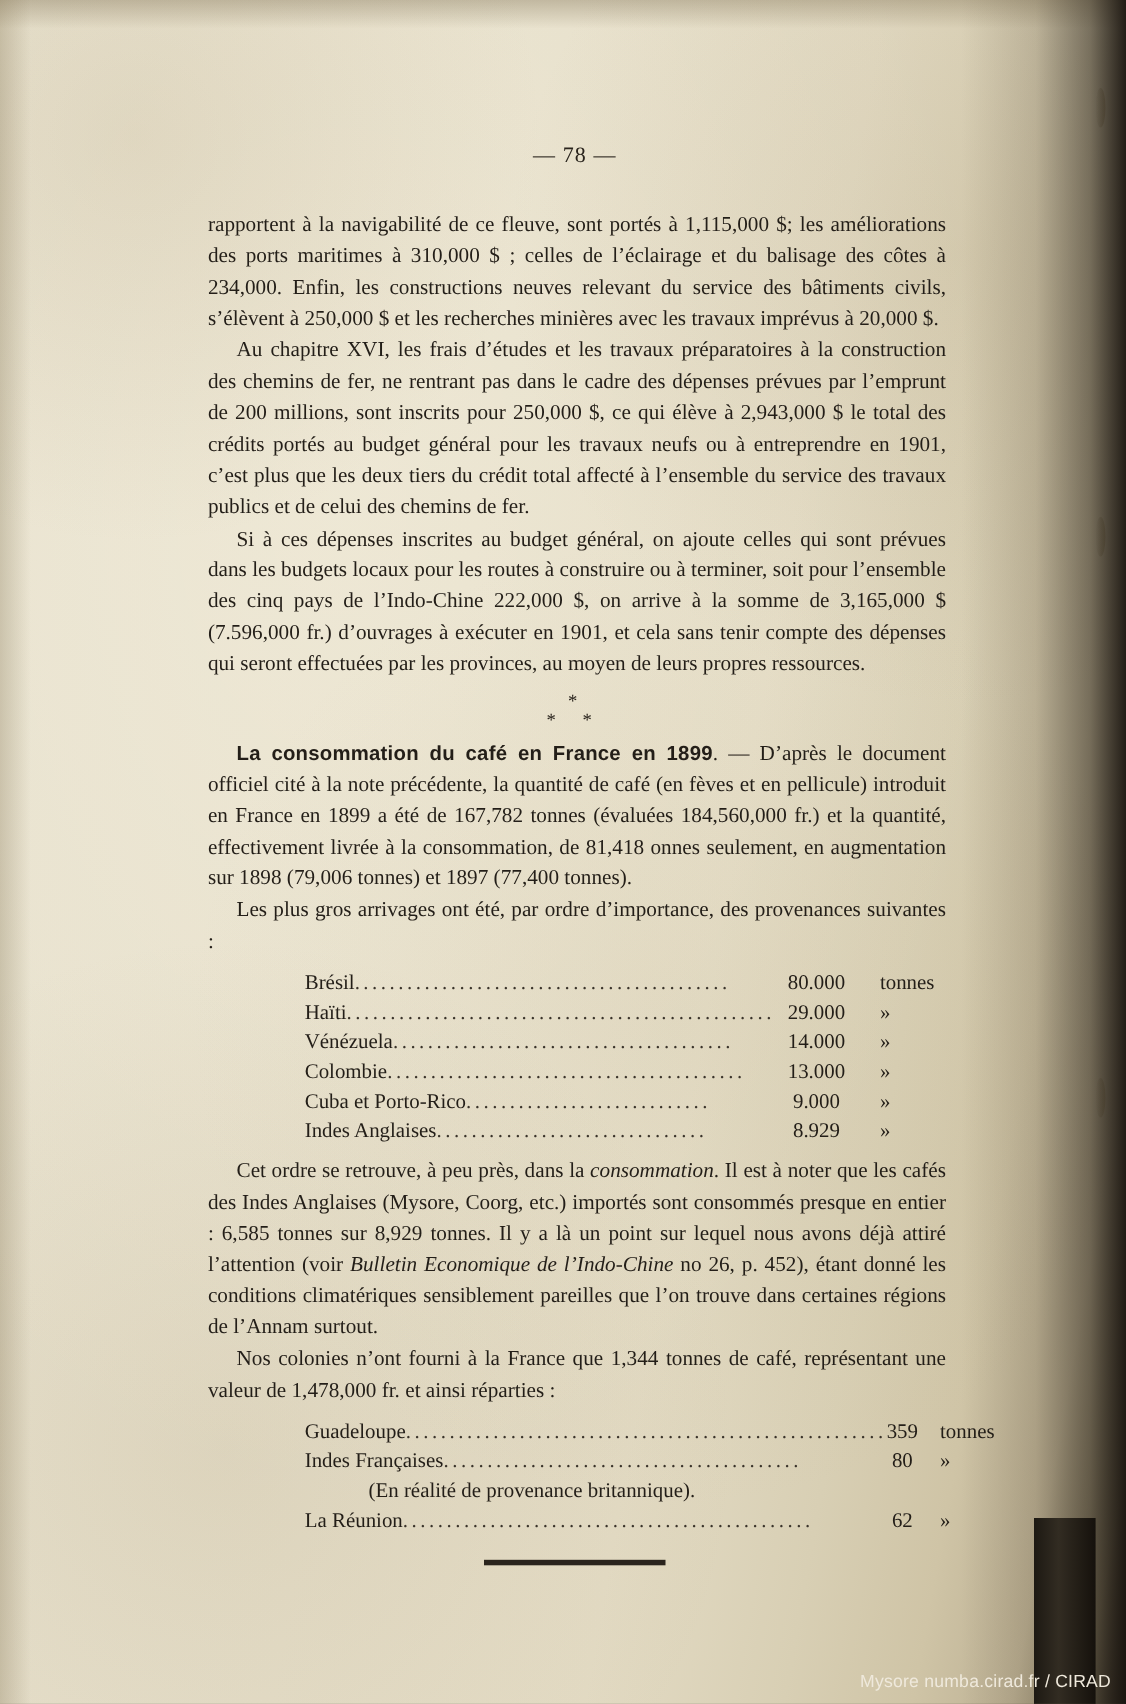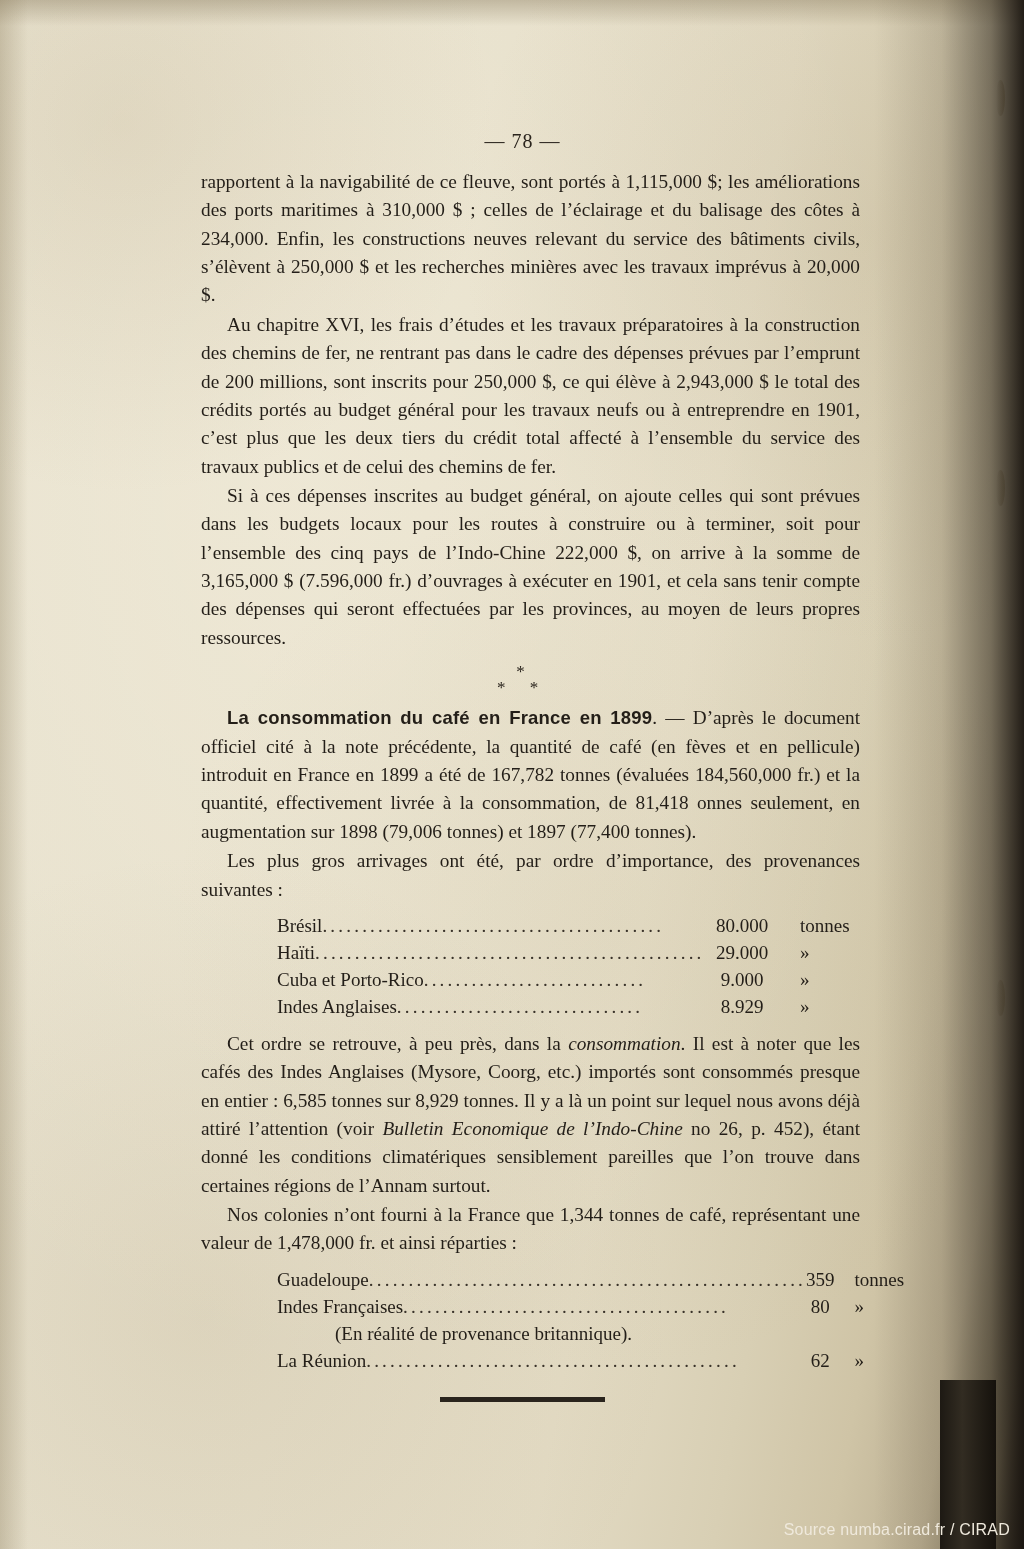--- a/index.html
+++ b/index.html
@@ -77,30 +77,30 @@
     left: 185px;
     top: 130px;
     width: 675px;
     color: #221d18;
   }
 
   .folio {
     text-align: center;
     font-size: 20px;
     letter-spacing: 1px;
-    margin-bottom: 15px;
+    margin-bottom: 38px;
     color: #2a241d;
   }
 
   .para {
     font-size: 19.3px;
     line-height: 1.47;
     text-align: justify;
     text-justify: inter-word;
-    margin: 0 0 1px 16px;
+    margin: 0 0 1px 4px;
     text-indent: 26px;
     color: #231e18;
   }
   .para.noindent { text-indent: 0; }
 
   .asterisks {
     text-align: center;
     font-size: 17px;
     line-height: 0.95;
     margin: 12px 0 8px 0;
@@ -211,20 +211,30 @@
           <td class="name"><span>Brésil</span><span class="leader">...........................................</span></td>
           <td class="val">80.000</td>
           <td class="unit">tonnes</td>
         </tr>
         <tr>
           <td class="name"><span>Haïti</span><span class="leader">.................................................</span></td>
           <td class="val">29.000</td>
           <td class="unit">»</td>
         </tr>
         <tr>
+          <td class="name"><span>Vénézuela</span><span class="leader">.......................................</span></td>
+          <td class="val">14.000</td>
+          <td class="unit">»</td>
+        </tr>
+        <tr>
+          <td class="name"><span>Colombie</span><span class="leader">.........................................</span></td>
+          <td class="val">13.000</td>
+          <td class="unit">»</td>
+        </tr>
+        <tr>
           <td class="name"><span>Cuba et Porto-Rico</span><span class="leader">............................</span></td>
           <td class="val">9.000</td>
           <td class="unit">»</td>
         </tr>
         <tr>
           <td class="name"><span>Indes Anglaises</span><span class="leader">...............................</span></td>
           <td class="val">8.929</td>
           <td class="unit">»</td>
         </tr>
       </tbody>
@@ -253,14 +263,14 @@
           <td class="name"><span>La Réunion</span><span class="leader">...............................................</span></td>
           <td class="val">62</td>
           <td class="unit">»</td>
         </tr>
       </tbody>
     </table>
 
     <div class="rule"></div>
   </div>
 
-  <div class="source">Source numba.cirad.fr / CIRAD</div>
+  <div class="source">Mysore numba.cirad.fr / CIRAD</div>
 </div>
 
 </body></html>

